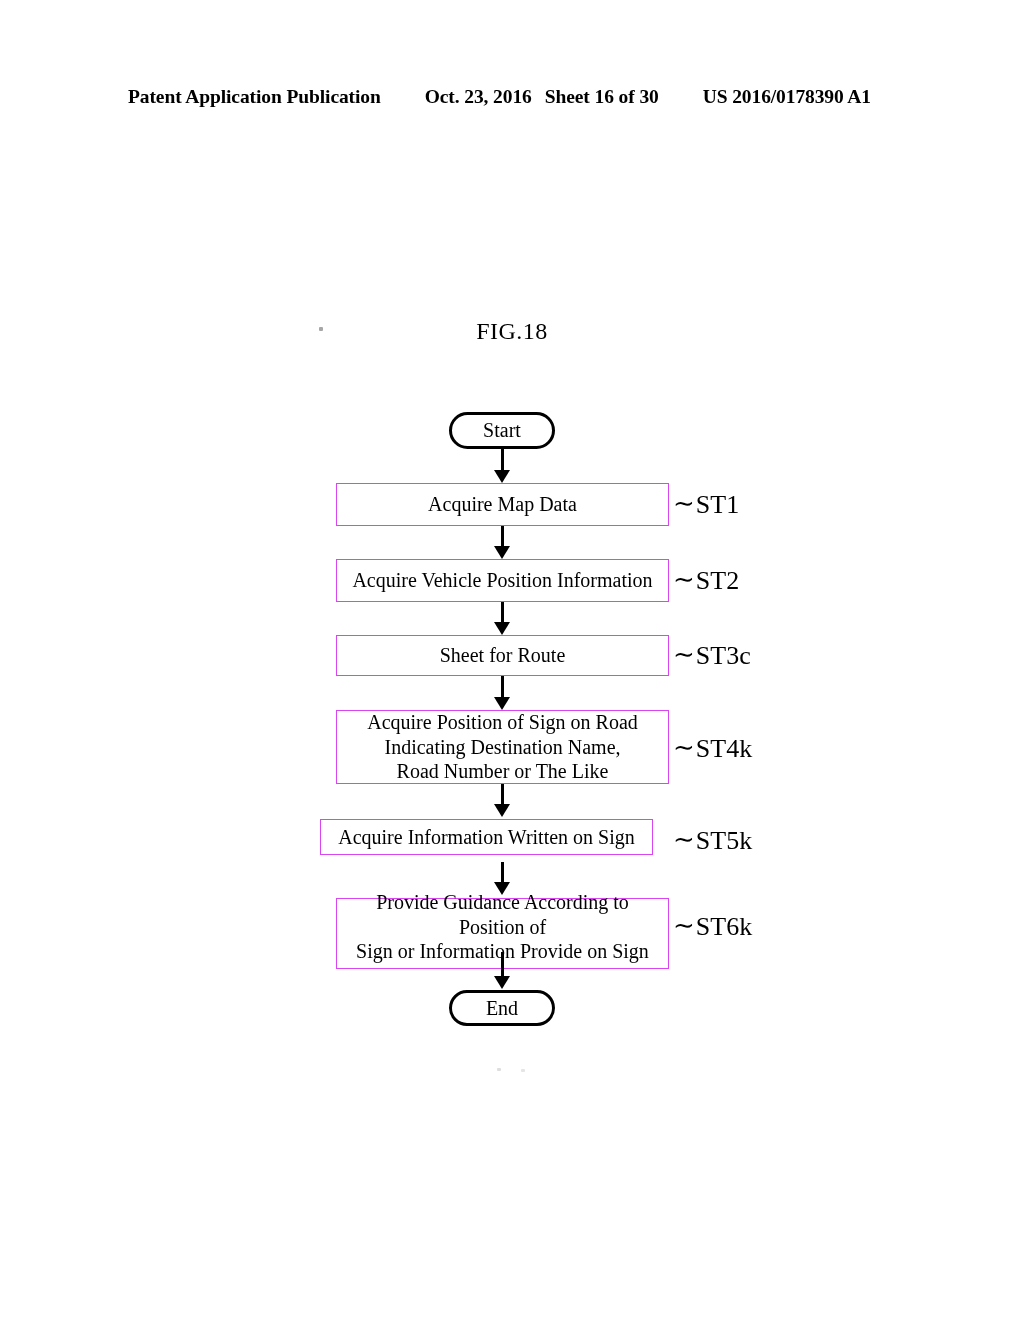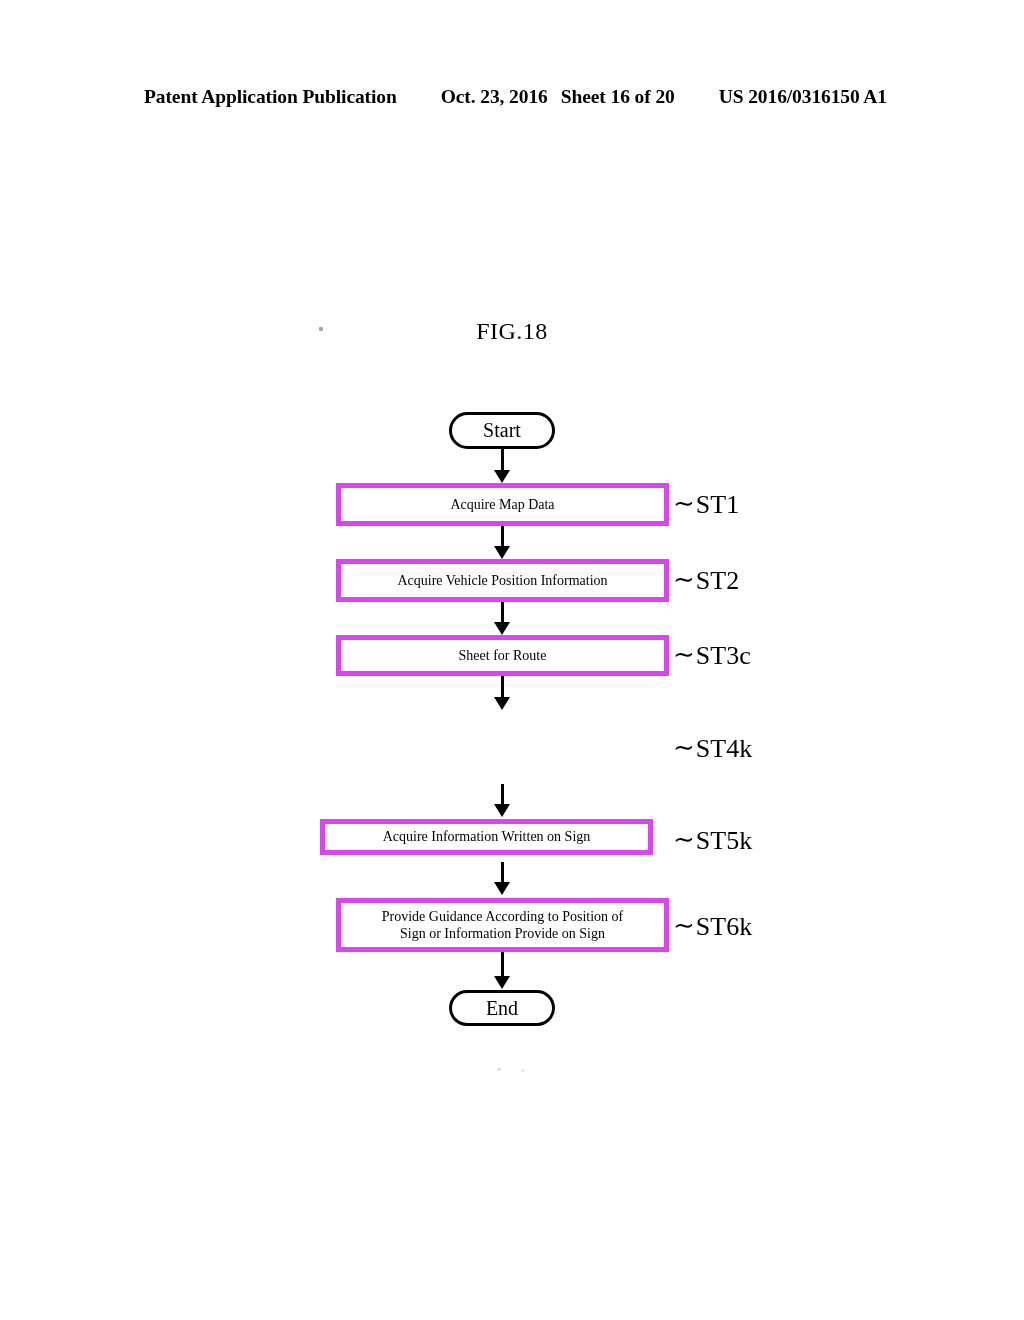--- a/index.html
+++ b/index.html
@@ -23,21 +23,20 @@
     top: 86px;
     left: 128px;
     width: 768px;
     height: 26px;
     display: flex;
     align-items: baseline;
     font-weight: bold;
     font-size: 19.5px;
     letter-spacing: -0.1px;
     white-space: nowrap;
-    margin-left: 16px;
   }
   #page-header .hdr-pub   { margin-right: 44px; }
   #page-header .hdr-date  { margin-right: 13px; }
   #page-header .hdr-sheet { margin-right: 44px; }
   #page-header .hdr-num   { }
 
   
   #figure-title {
     position: absolute;
     top: 318px;
@@ -80,22 +79,22 @@
 
   
   .terminal {
     border: 3px solid #000;
     border-radius: 22px;
     font-size: 20px;
   }
 
   
   .process {
-    border: 5px solid #d946ef;
-    font-size: 14px;
+    border: 1px solid #d946ef;
+    font-size: 20px;
     line-height: 1.23;
     padding: 4px 6px;
   }
 
   
   .step-label {
     position: absolute;
     font-size: 26px;
     letter-spacing: 0px;
     white-space: nowrap;
@@ -125,22 +124,22 @@
     border-top: 13px solid #000;
     left: 494px;
   }
 </style>
 </head>
 <body>
 
 <div id="page-header">
   <span class="hdr-pub">Patent Application Publication</span>
   <span class="hdr-date">Oct. 23, 2016</span>
-  <span class="hdr-sheet">Sheet 16 of 20</span>
-  <span class="hdr-num">US 2016/0316150 A1</span>
+  <span class="hdr-sheet">Sheet 16 of 30</span>
+  <span class="hdr-num">US 2016/0178390 A1</span>
 </div>
 
 <div id="figure-title">FIG.18</div>
 
 <div class="speckle s1"></div>
 <div class="speckle s2"></div>
 <div class="speckle s3"></div>
 
 <div id="flowchart">
 
@@ -177,40 +176,47 @@
     <span>Sheet for Route</span>
   </div>
   <div class="step-label" style="left:673px; top:640px;">
     <span class="tilde">∼</span>
     <span>ST3c</span>
   </div>
 
   <div class="connector" style="top:676px; height:22px;"></div>
   <div class="arrowhead" style="top:697px;"></div>
 
+  <div class="node process" style="left:336px; top:710px; width:333px; height:74px;">
+    <div>
+      <div>Acquire Position of Sign on Road</div>
+      <div>Indicating Destination Name,</div>
+      <div>Road Number or The Like</div>
+    </div>
+  </div>
   <div class="step-label" style="left:673px; top:733px;">
     <span class="tilde">∼</span>
     <span>ST4k</span>
   </div>
 
   <div class="connector" style="top:784px; height:21px;"></div>
   <div class="arrowhead" style="top:804px;"></div>
 
   <div class="node process" style="left:320px; top:819px; width:333px; height:36px;">
     <span>Acquire Information Written on Sign</span>
   </div>
   <div class="step-label" style="left:673px; top:825px;">
     <span class="tilde">∼</span>
     <span>ST5k</span>
   </div>
 
   <div class="connector" style="top:862px; height:21px;"></div>
   <div class="arrowhead" style="top:882px;"></div>
 
-  <div class="node process" style="left:336px; top:898px; width:333px; height:54px;">
+  <div class="node process" style="left:336px; top:898px; width:333px; height:71px;align-items:flex-end;">
     <div>
       <div>Provide Guidance According to Position of</div>
       <div>Sign or Information Provide on Sign</div>
     </div>
   </div>
   <div class="step-label" style="left:673px; top:911px;">
     <span class="tilde">∼</span>
     <span>ST6k</span>
   </div>
 

